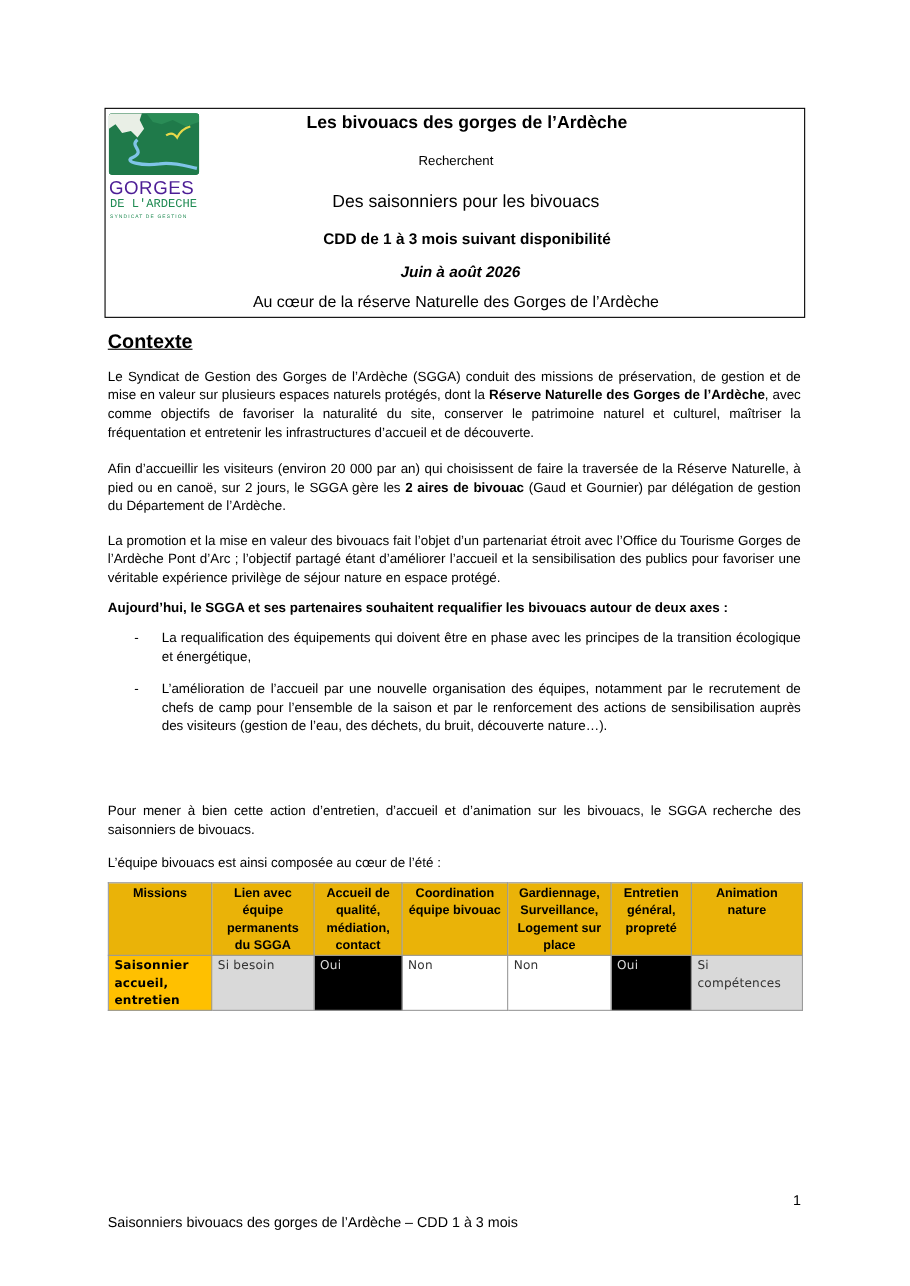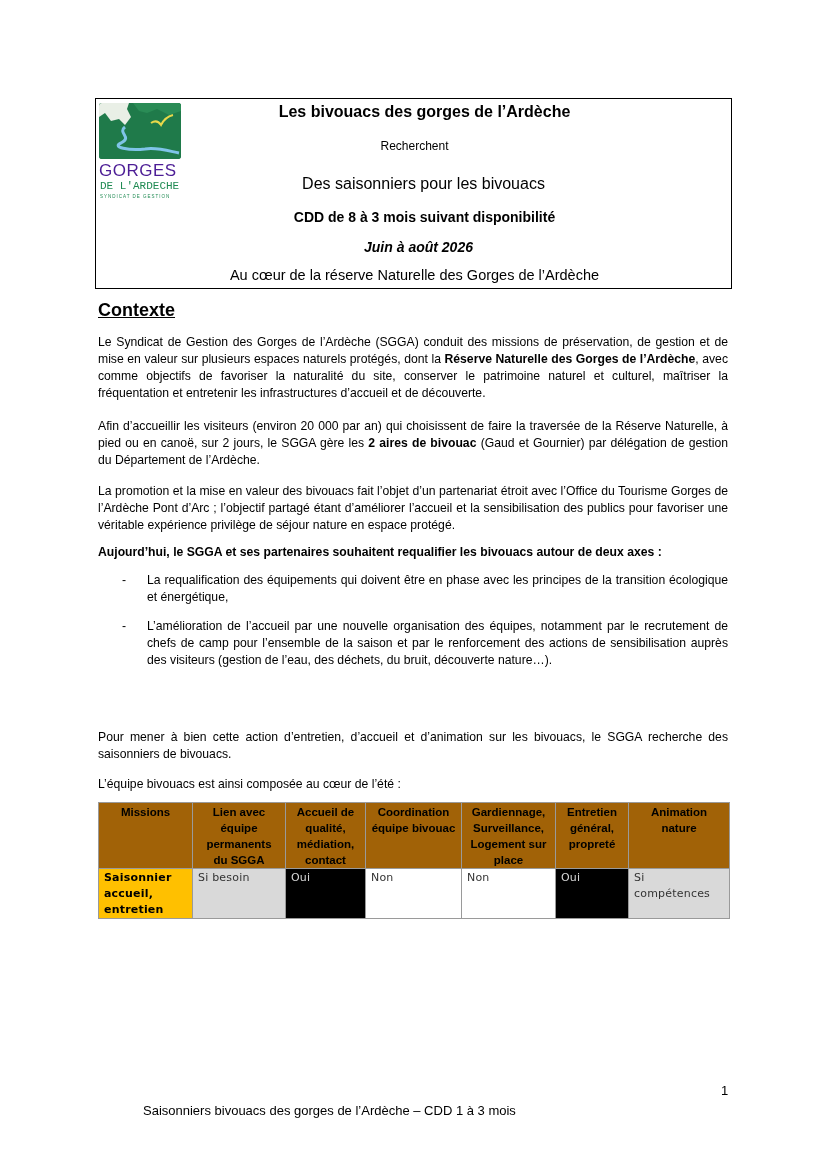--- a/index.html
+++ b/index.html
@@ -32,30 +32,30 @@
   .bullet .dash { position:absolute; left:24px; top:0; }
   .bullet .btext { position:absolute; left:49px; width:581px; text-align:justify; }
   .b1 { top:572px; }
   .b2 { top:618px; }
   .p5 { top:682px; }
   .p6 { top:729px; }
   .p7 { top:776px; }
 
   table.missions { position:absolute; left:98px; top:802px; border-collapse:collapse; font-size:11.5px; width:631px; table-layout:fixed; }
   table.missions th, table.missions td { border:1px solid #9a9a9a; vertical-align:top; padding:1px 5px 0 5px; line-height:16px; }
-  table.missions th { font-weight:bold; text-align:center; background:#a16207; height:56px; font-size:11.5px; }
+  table.missions th { font-weight:bold; text-align:center; background:#eab308; height:56px; font-size:11.5px; }
   table.missions td { font-family:"DejaVu Sans", sans-serif; font-size:11px; letter-spacing:0.2px; }
   td.rowhead { font-weight:bold; background:#fff; color:#000; }
   td.rowhead.yellow { background:#ffc000; }
   td.black { background:#000; color:#d8d8d8; }
   td.grey { background:#d9d9d9; color:#333; }
   td.white { background:#fff; color:#333; }
 
   .page-number { position:absolute; left:721px; top:1083px; font-size:13px; }
-  .footer { position:absolute; left:98px; top:1103px; font-size:13px;margin-left:45px; }
+  .footer { position:absolute; left:98px; top:1103px; font-size:13px; }
 </style>
 </head>
 <body>
 
 <div class="page">
 
   <div class="header-box">
     <div class="logo">
       <div class="logo-img">
         <svg width="82" height="56" viewBox="0 0 82 56">
@@ -66,21 +66,21 @@
           <path d="M52,20 Q58,16 62,22 Q66,14 74,12" stroke="#e8d84a" stroke-width="2" fill="none"></path>
         </svg>
       </div>
       <div class="logo-text1">GORGES</div>
       <div class="logo-text2">DE L'ARDECHE</div>
       <div class="logo-text3">SYNDICAT DE GESTION</div>
     </div>
     <div class="hline hl1">Les bivouacs des gorges de l’Ardèche</div>
     <div class="hline hl2">Recherchent</div>
     <div class="hline hl3">Des saisonniers pour les bivouacs</div>
-    <div class="hline hl4">CDD de 8 à 3 mois suivant disponibilité</div>
+    <div class="hline hl4">CDD de 1 à 3 mois suivant disponibilité</div>
     <div class="hline hl5">Juin à août 2026</div>
     <div class="hline hl6">Au cœur de la réserve Naturelle des Gorges de l’Ardèche</div>
   </div>
 
   <div class="section-title">Contexte</div>
 
   <div class="para p1"><span>Le Syndicat de Gestion des Gorges de l’Ardèche (SGGA) conduit des missions de préservation, de gestion et de mise en valeur sur plusieurs espaces naturels protégés, dont la </span><b>Réserve Naturelle des Gorges de l’Ardèche</b><span>, avec comme objectifs de favoriser la naturalité du site, conserver le patrimoine naturel et culturel, maîtriser la fréquentation et entretenir les infrastructures d’accueil et de découverte.</span></div>
 
   <div class="para p2"><span>Afin d’accueillir les visiteurs (environ 20 000 par an) qui choisissent de faire la traversée de la Réserve Naturelle, à pied ou en canoë, sur 2 jours, le SGGA gère les </span><b>2 aires de bivouac</b><span> (Gaud et Gournier) par délégation de gestion du Département de l’Ardèche.</span></div>
 

